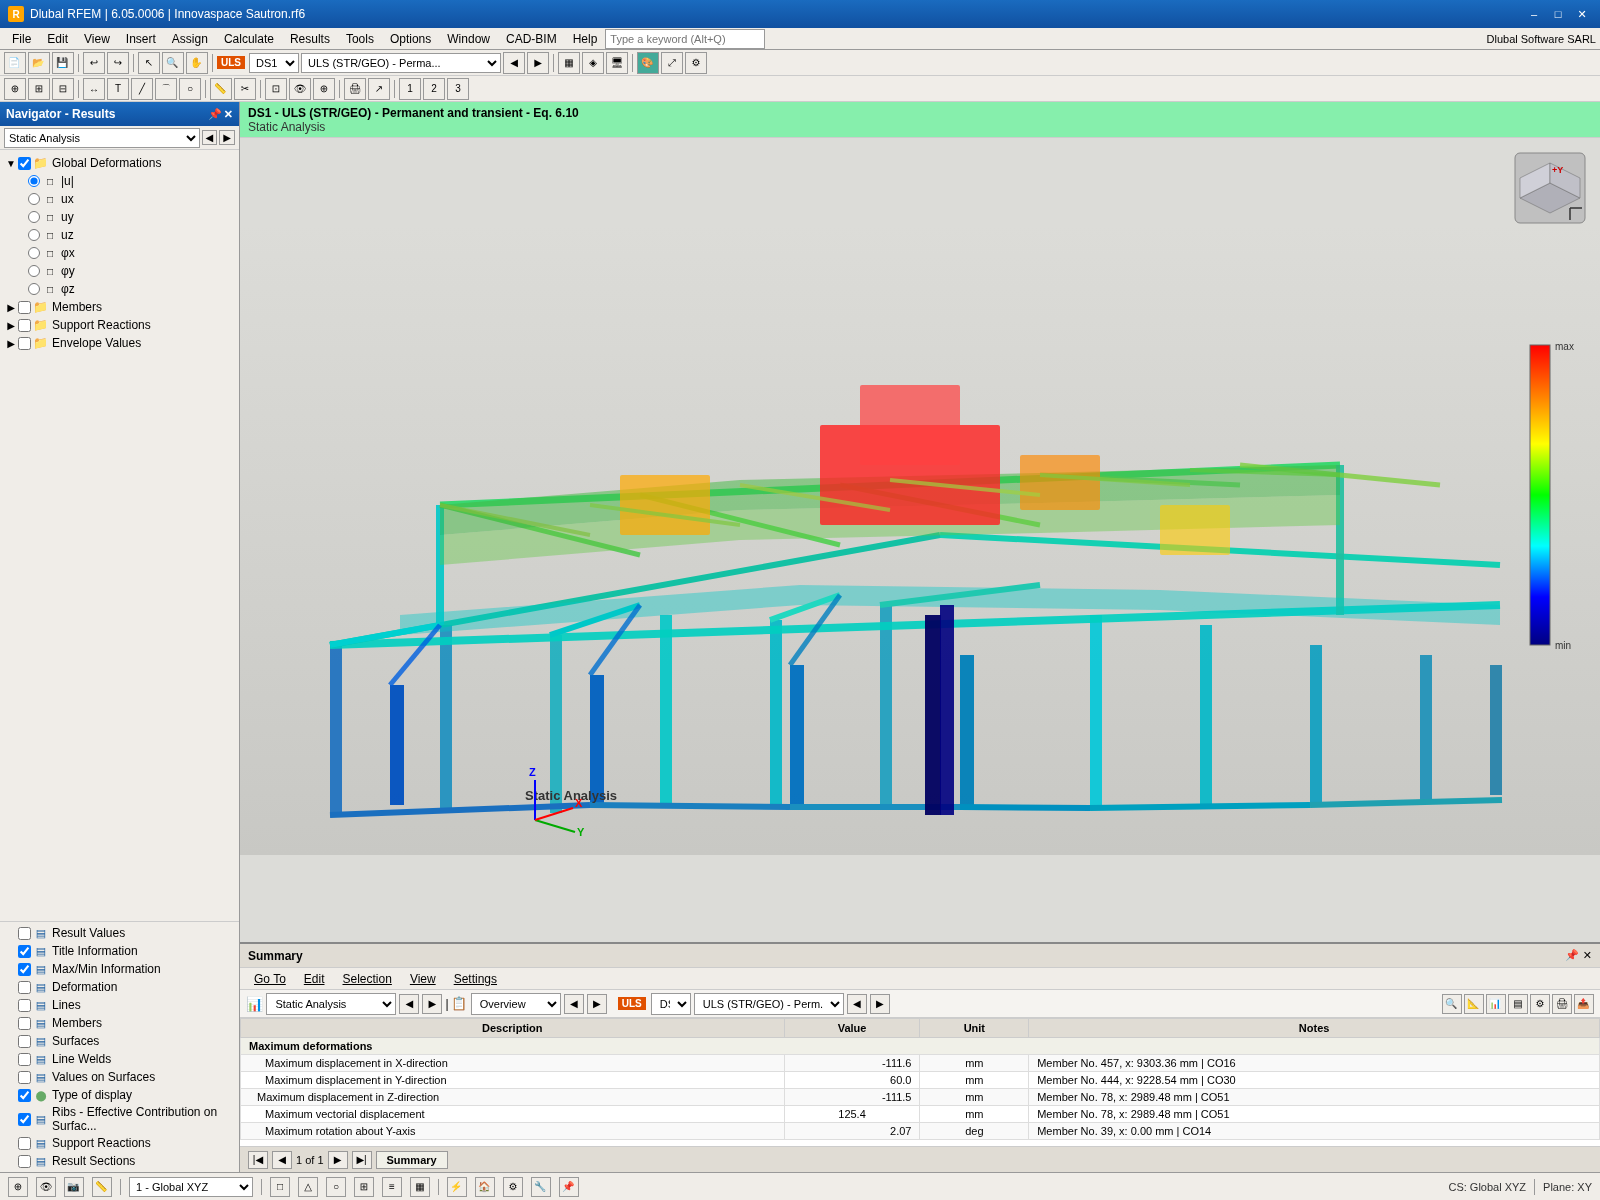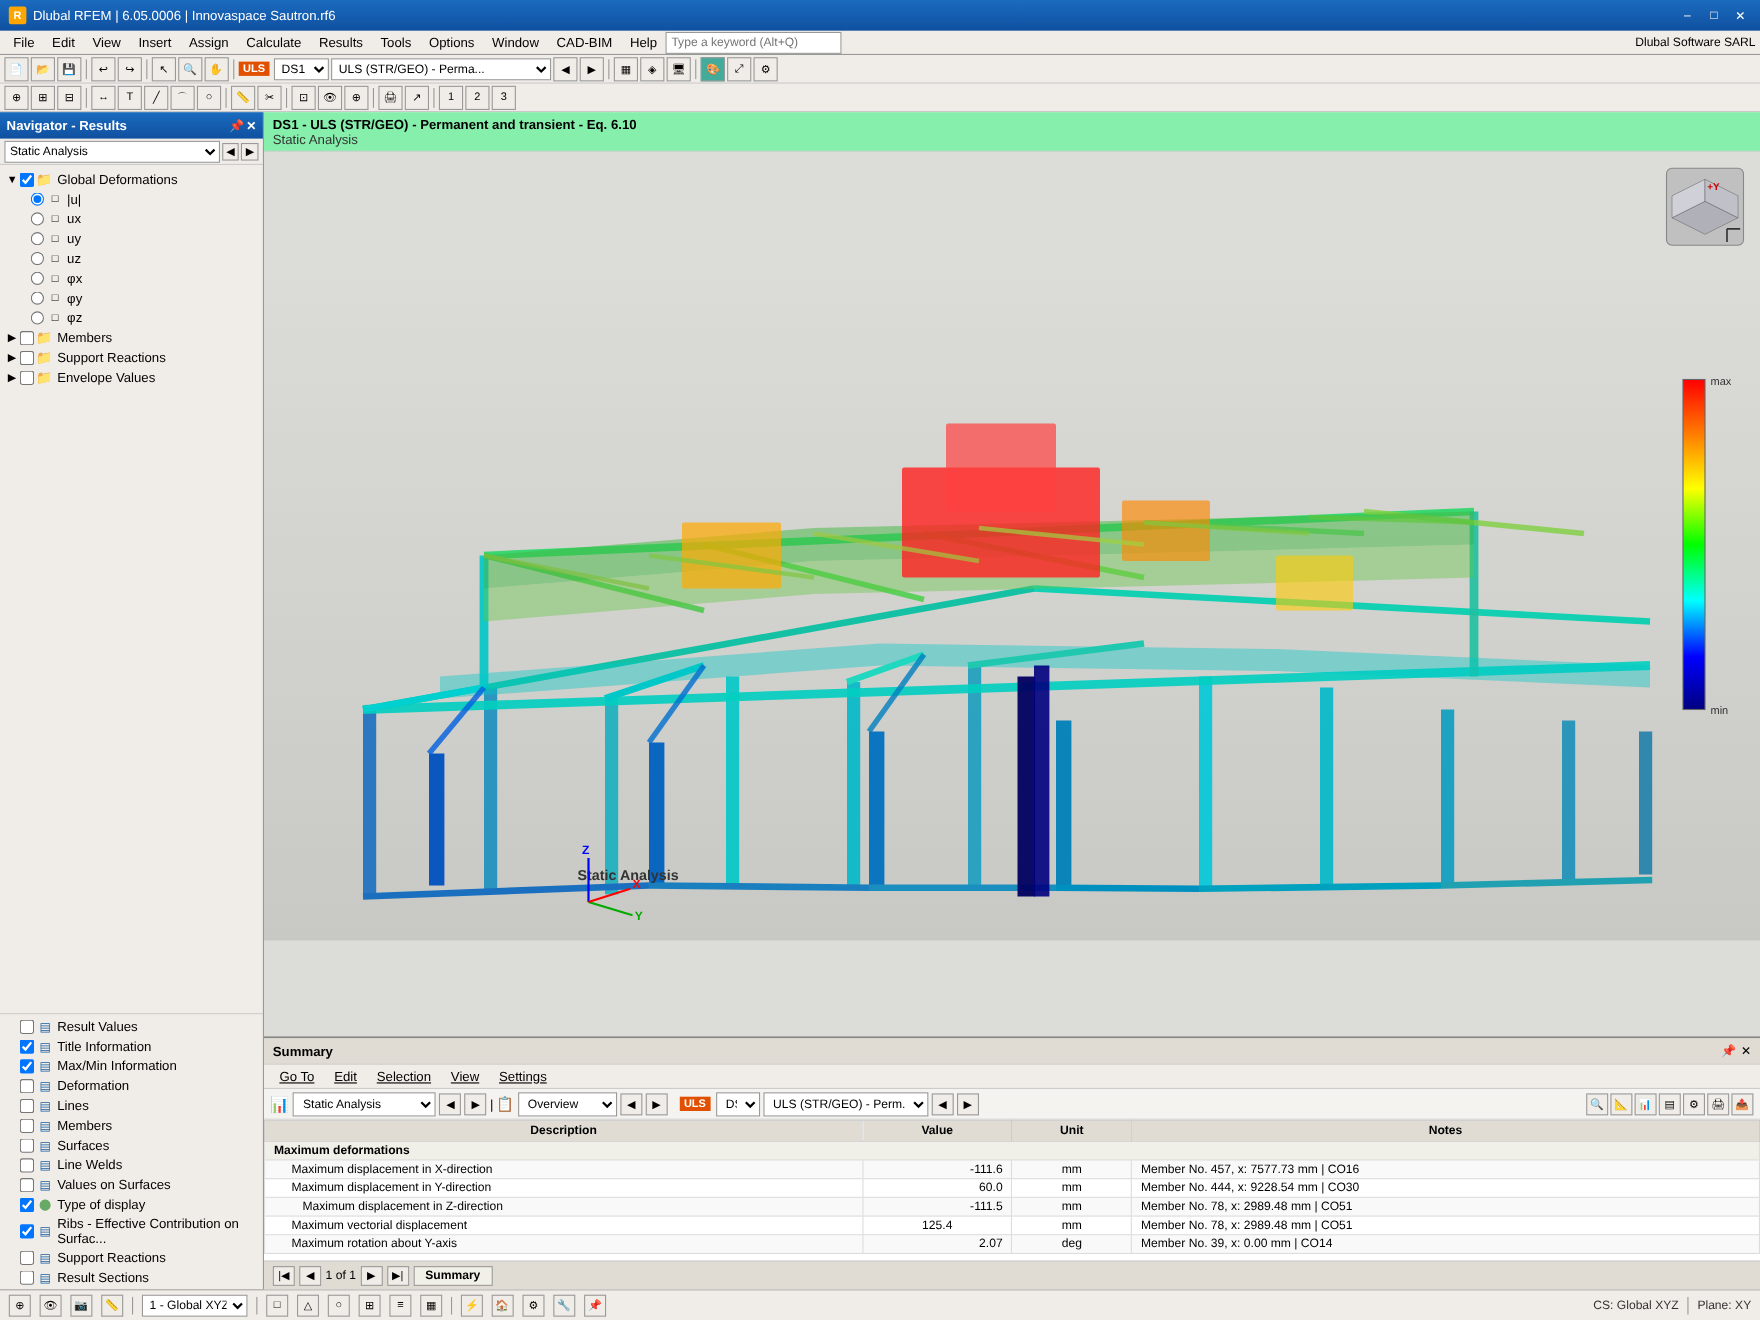--- a/index.html
+++ b/index.html
@@ -794,30 +794,30 @@
             </tr>
           </thead>
           <tbody id="summary-tbody">
             <tr class="section-header">
               <td colspan="4">Maximum deformations</td>
             </tr>
           <tr>
     <td style="padding-left:24px;margin-top:24px;">Maximum displacement in X-direction</td>
     <td class="col-val" style="text-align:right;">-111.6</td>
     <td class="col-unit" style="text-align:center;">mm</td>
-    <td>Member No. 457, x: 7577.73 mm | CO16</td>
+    <td>Member No. 457, x: 9303.36 mm | CO16</td>
   </tr>
               <tr>
     <td style="padding-left:24px;">Maximum displacement in Y-direction</td>
     <td class="col-val" style="text-align:right;">60.0</td>
     <td class="col-unit" style="text-align:center;">mm</td>
     <td>Member No. 444, x: 9228.54 mm | CO30</td>
   </tr>
               <tr>
-    <td style="padding-left:34px;">Maximum displacement in Z-direction</td>
+    <td style="padding-left:16px;">Maximum displacement in Z-direction</td>
     <td class="col-val" style="text-align:right;">-111.5</td>
     <td class="col-unit" style="text-align:center;">mm</td>
     <td>Member No. 78, x: 2989.48 mm | CO51</td>
   </tr>
               <tr>
     <td style="padding-left:24px;">Maximum vectorial displacement</td>
     <td class="col-val" style="text-align:center;">125.4</td>
     <td class="col-unit" style="text-align:center;">mm</td>
     <td>Member No. 78, x: 2989.48 mm | CO51</td>
   </tr>
@@ -841,21 +841,21 @@
     </div>
   </div>
 </div>
 
 <div id="status-bar">
   <button class="sum-btn">⊕</button>
   <button class="sum-btn">👁</button>
   <button class="sum-btn">📷</button>
   <button class="sum-btn">📏</button>
   <div class="status-sep"></div>
-  <select class="status-combo" style="width:96px;">
+  <select class="status-combo" style="width:124px;">
     <option>1 - Global XYZ</option>
   </select>
   <div class="status-sep"></div>
   <button class="sum-btn">□</button>
   <button class="sum-btn">△</button>
   <button class="sum-btn">○</button>
   <button class="sum-btn">⊞</button>
   <button class="sum-btn">≡</button>
   <button class="sum-btn">▦</button>
   <div class="status-sep"></div>

